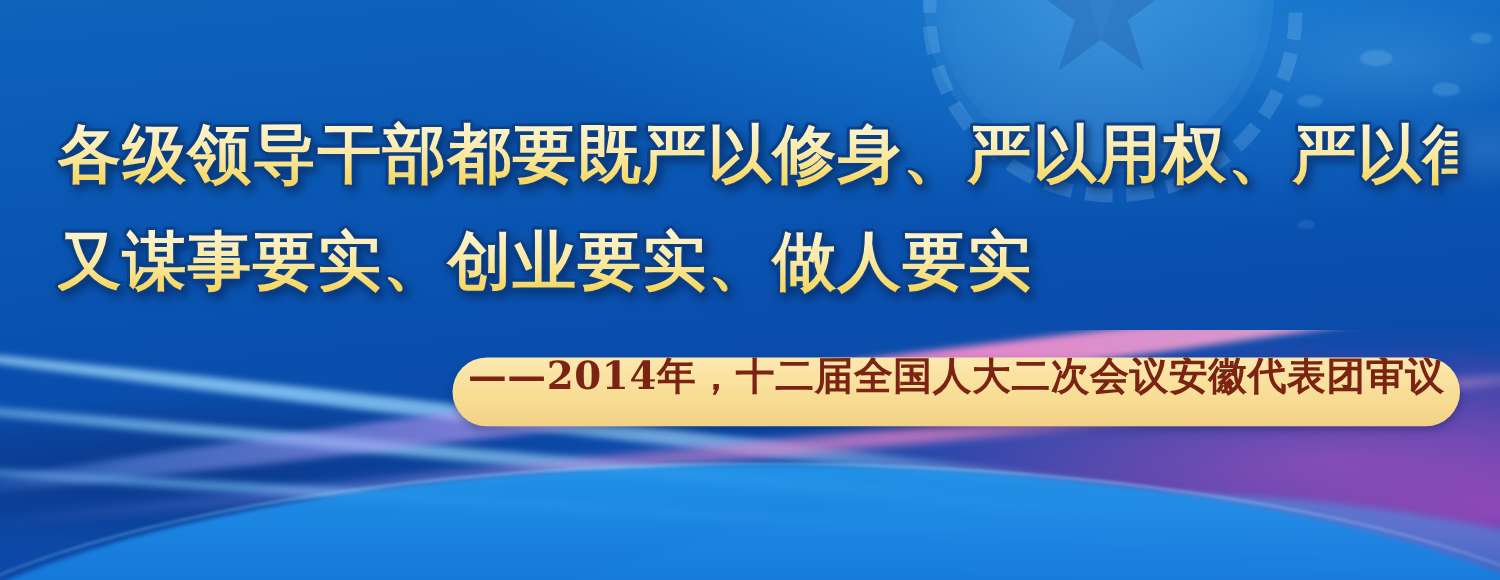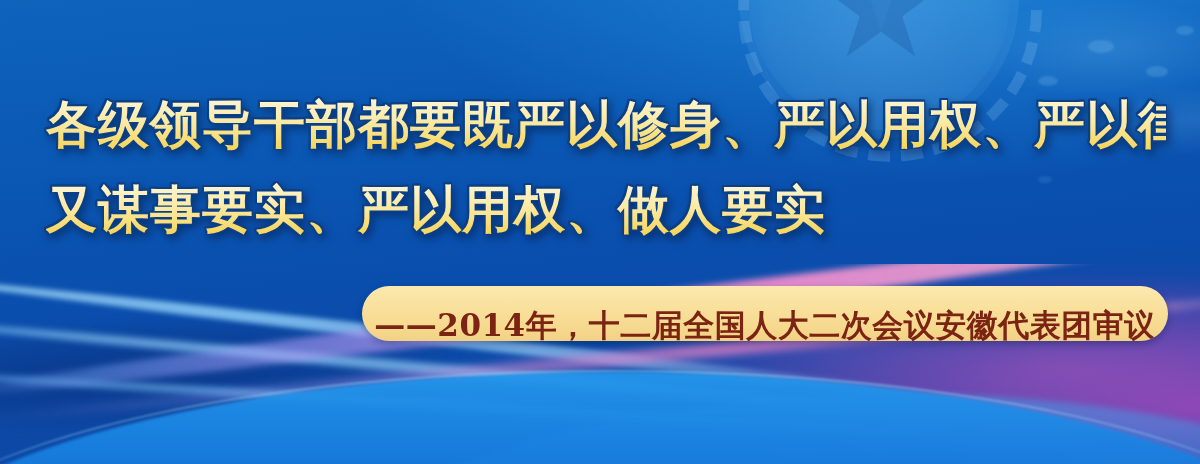--- a/index.html
+++ b/index.html
@@ -272,21 +272,21 @@
   .attribution {
     position: absolute;
     left: 362px;
     top: 286px;
     width: 806px;
     height: 55px;
     border-radius: 28px;
     background: linear-gradient(180deg, #fbe9b0 0%, #f9e09c 40%, #f6d98e 75%, #f2d184 100%);
     box-shadow: 0 3px 7px rgba(3,25,70,0.35);
     display: flex;
-    align-items: flex-end;
+    align-items: flex-start;
     justify-content: center;
     overflow: hidden;
   }
   .attribution-text {
     font-family: "DejaVu Serif", "Liberation Serif", serif;
     font-weight: bold;
     font-size: 31px;
     line-height: 1;
     color: #7c2413;
     white-space: nowrap;
@@ -326,20 +326,20 @@
     <div class="ray ray-cyan3"></div>
     <div class="ray ray-magenta"></div>
     <div class="ray ray-magenta2"></div>
     <div class="bottom-wave-2"></div>
     <div class="bottom-wave"></div>
     <div class="bottom-wave-edge"></div>
   </div>
 
   <div class="headline">
     <div class="headline-line">各级领导干部都要既严以修身、严以用权、严以律己,</div>
-    <div class="headline-line">又谋事要实、严以用权、做人要实</div>
+    <div class="headline-line">又谋事要实、创业要实、做人要实</div>
   </div>
 
   <div class="attribution">
     <span class="attribution-text">——2014年，十二届全国人大二次会议安徽代表团审议</span>
   </div>
 
 </div>
 
 </body></html>

